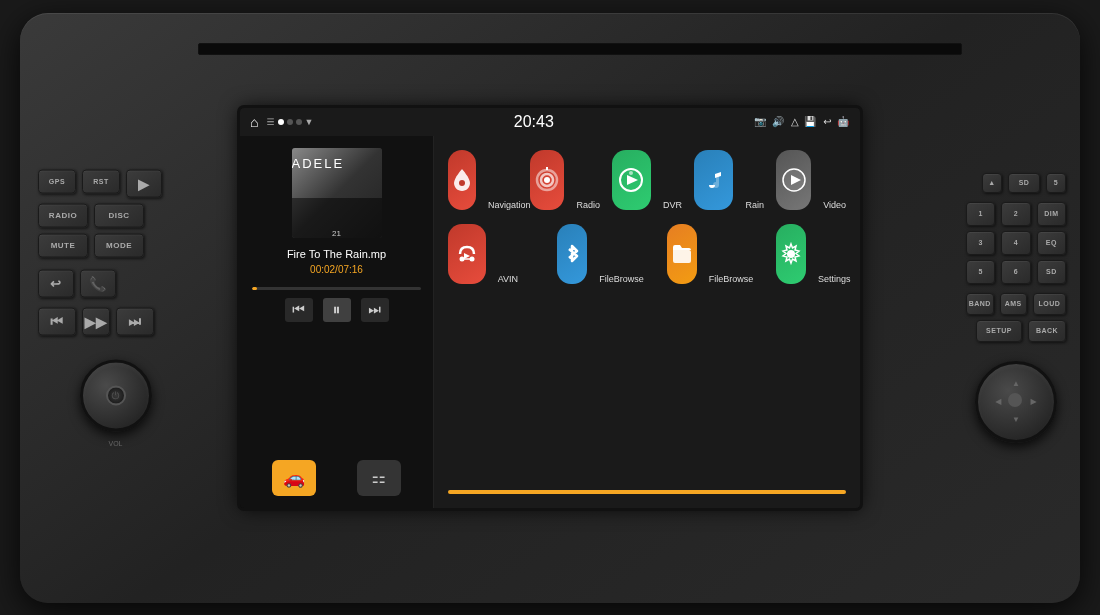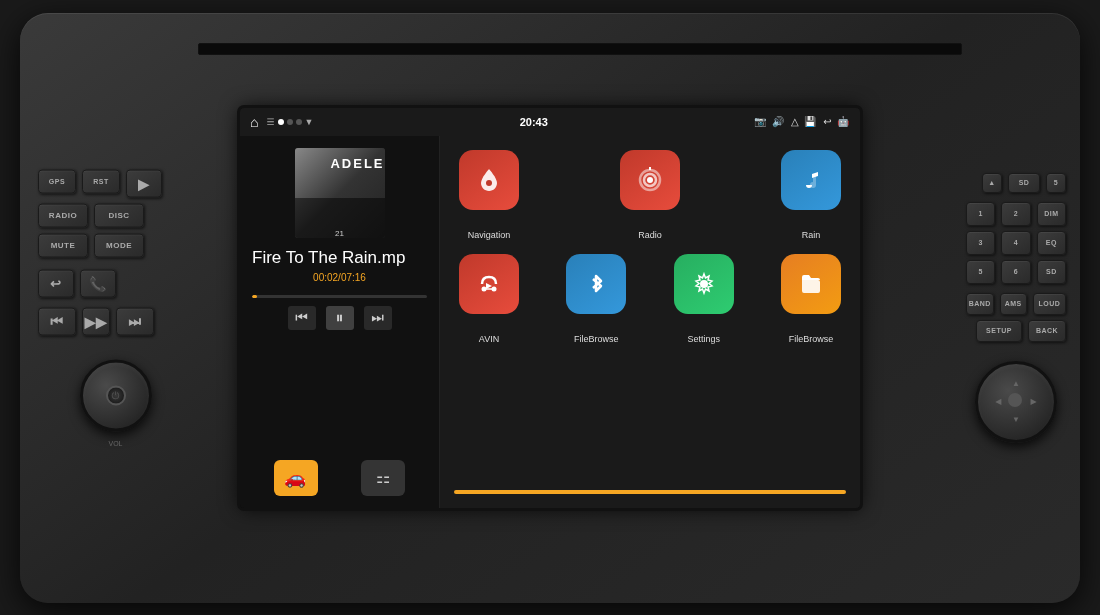--- a/index.html
+++ b/index.html
@@ -164,21 +164,21 @@
       background: #1a1a1a;
       display: flex;
       align-items: center;
       justify-content: space-between;
       padding: 0 10px;
       font-size: 10px;
       color: #ddd;
     }
 
     .status-left { display: flex; align-items: center; gap: 8px; }
-    .status-center { font-size: 11px; font-weight: bold; color: #fff; }
+    .status-center { font-size: 16px; font-weight: normal; color: #fff; }
     .status-right { display: flex; align-items: center; gap: 6px; font-size: 10px; }
 
     .home-icon { font-size: 14px; color: #fff; cursor: pointer; }
     .app-icons-status { display: flex; gap: 3px; align-items: center; }
     .dot { width: 6px; height: 6px; background: #555; border-radius: 50%; }
     .dot.active { background: #fff; }
 
     
     .screen-content {
       display: flex;
@@ -203,22 +203,22 @@
       margin: 0 auto 10px;
       overflow: hidden;
       position: relative;
       display: flex;
       align-items: center;
       justify-content: center;
     }
 
     .song-title {
       color: #fff;
-      font-size: 17px;
-      text-align: left;
+      font-size: 11px;
+      text-align: center;
       margin-bottom: 4px;
     }
 
     .time-display {
       color: #f5a623;
       font-size: 10px;
       text-align: center;
       margin-bottom: 12px;
     }
 
@@ -280,23 +280,23 @@
     }
 
     .app-row {
       display: flex;
       gap: 12px;
       justify-content: space-between;
     }
 
     .app-item {
       display: flex;
-      flex-direction: column;
-      align-items: center;
-      gap: 20px;
+      flex-direction: row;
+      align-items: flex-end;
+      gap: 12px;
       cursor: pointer;
       width: 70px;
     }
 
     .app-icon {
       width: 60px;
       height: 60px;
       border-radius: 14px;
       display: flex;
       align-items: center;
@@ -416,21 +416,21 @@
           <span style="font-size:10px;">↩</span>
           <span style="font-size:10px;">🤖</span>
         </div>
       </div>
 
       <div class="screen-content">
 
         <div class="music-player">
           <div class="album-art">
             <div style="width:100%;height:100%;background:linear-gradient(135deg,#888,#333,#222);position:relative;">
-              <div style="position:absolute;top:8px;left:0;right:0;text-align:right;color:#fff;font-weight:bold;font-size:13px;letter-spacing:2px;">ADELE</div>
+              <div style="position:absolute;top:8px;left:0;right:0;text-align:left;color:#fff;font-weight:normal;font-size:13px;letter-spacing:2px;">ADELE</div>
               <div style="position:absolute;bottom:0;left:0;right:0;height:40px;background:rgba(0,0,0,0.5);display:flex;align-items:flex-end;justify-content:center;">
                 <span style="color:#ccc;font-size:8px;">21</span>
               </div>
             </div>
           </div>
           <div class="song-title">Fire To The Rain.mp</div>
           <div class="time-display">
             <span>00:02</span>/<span>07:16</span>
           </div>
           <div class="progress-bar">
@@ -465,31 +465,50 @@
                 <svg width="30" height="30" viewBox="0 0 30 30">
                   <circle cx="15" cy="15" r="10" fill="none" stroke="white" stroke-width="2.5" opacity="0.5"></circle>
                   <circle cx="15" cy="15" r="6" fill="none" stroke="white" stroke-width="2.5" opacity="0.7"></circle>
                   <circle cx="15" cy="15" r="3" fill="white"></circle>
                   <line x1="15" y1="5" x2="15" y2="2" stroke="white" stroke-width="2"></line>
                 </svg>
               </div>
               <span class="app-label">Radio</span>
             </div>
 
+            <div class="app-item">
+              <div class="app-icon dvr-color">
+                <svg width="30" height="30" viewBox="0 0 30 30">
+                  <circle cx="15" cy="15" r="11" fill="none" stroke="white" stroke-width="2"></circle>
+                  <path d="M11 10 L22 15 L11 20 Z" fill="white"></path>
+                  <circle cx="15" cy="8" r="2" fill="white" opacity="0.6"></circle>
+                </svg>
+              </div>
+              <span class="app-label">DVR</span>
+            </div>
 
             <div class="app-item">
               <div class="app-icon music-color">
                 <svg width="30" height="30" viewBox="0 0 30 30">
                   <path d="M20 6 L20 20 Q20 23 17 23 Q14 23 14 20 Q14 17 17 17 L17 10 L20 10Z" fill="white" opacity="0.3"></path>
                   <path d="M10 20 Q10 23 13 23 Q16 23 16 20 L16 9 L22 7 L22 11 L16 13 L16 20" fill="white"></path>
                 </svg>
               </div>
               <span class="app-label">Rain</span>
             </div>
 
+            <div class="app-item">
+              <div class="app-icon video-color">
+                <svg width="30" height="30" viewBox="0 0 30 30">
+                  <circle cx="15" cy="15" r="11" fill="rgba(255,255,255,0.1)" stroke="white" stroke-width="1.5"></circle>
+                  <polygon points="12,10 22,15 12,20" fill="white"></polygon>
+                </svg>
+              </div>
+              <span class="app-label">Video</span>
+            </div>
           </div>
 
           <div class="app-row">
 
             <div class="app-item">
               <div class="app-icon avin-color" style="background:linear-gradient(145deg,#c0392b,#e74c3c);">
                 <svg width="30" height="30" viewBox="0 0 30 30">
                   <path d="M8 15 Q8 8 15 8 Q22 8 22 15" fill="none" stroke="white" stroke-width="2.5"></path>
                   <path d="M12 20 L12 14 L18 17 Z" fill="white"></path>
                   <circle cx="10" cy="20" r="2.5" fill="white"></circle>
@@ -504,37 +523,37 @@
               <div class="app-icon bt-color">
                 <svg width="30" height="30" viewBox="0 0 30 30">
                   <path d="M12 10 L20 17 L15 22 L15 7 L20 12 L12 19" fill="none" stroke="white" stroke-width="2.5" stroke-linejoin="round"></path>
                 </svg>
               </div>
               <span class="app-label">FileBrowse</span>
             </div>
 
 
             <div class="app-item">
+              <div class="app-icon filebrowse-color">
+                <svg width="30" height="30" viewBox="0 0 30 30">
+                  <path d="M6 10 Q6 8 8 8 L13 8 L15 11 L22 11 Q24 11 24 13 L24 22 Q24 24 22 24 L8 24 Q6 24 6 22 Z" fill="white" opacity="0.9"></path>
+                  <path d="M6 8 Q6 6 8 6 L13 6 L15 9 L22 9 Q24 9 24 11 L6 11Z" fill="white"></path>
+                </svg>
+              </div>
+              <span class="app-label">FileBrowse</span>
+            </div>
+
+            <div class="app-item">
               <div class="app-icon settings-color">
                 <svg width="30" height="30" viewBox="0 0 30 30">
                   <circle cx="15" cy="15" r="4" fill="white"></circle>
                   <path d="M15 5 L16.5 9 L20 7 L19 11 L23 12 L20 14.5 L23 17 L19 18 L20 22 L16.5 20 L15 24 L13.5 20 L10 22 L11 18 L7 17 L10 14.5 L7 12 L11 11 L10 7 L13.5 9 Z" fill="none" stroke="white" stroke-width="1.5"></path>
                 </svg>
               </div>
               <span class="app-label">Settings</span>
-            </div>
-
-            <div class="app-item">
-              <div class="app-icon filebrowse-color">
-                <svg width="30" height="30" viewBox="0 0 30 30">
-                  <path d="M6 10 Q6 8 8 8 L13 8 L15 11 L22 11 Q24 11 24 13 L24 22 Q24 24 22 24 L8 24 Q6 24 6 22 Z" fill="white" opacity="0.9"></path>
-                  <path d="M6 8 Q6 6 8 6 L13 6 L15 9 L22 9 Q24 9 24 11 L6 11Z" fill="white"></path>
-                </svg>
-              </div>
-              <span class="app-label">FileBrowse</span>
             </div>
           </div>
 
           <div style="margin-top:auto;height:4px;background:#f5a623;border-radius:2px;width:100%;"></div>
         </div>
       </div>
     </div>
   </div>
 
   <div class="right-panel">

